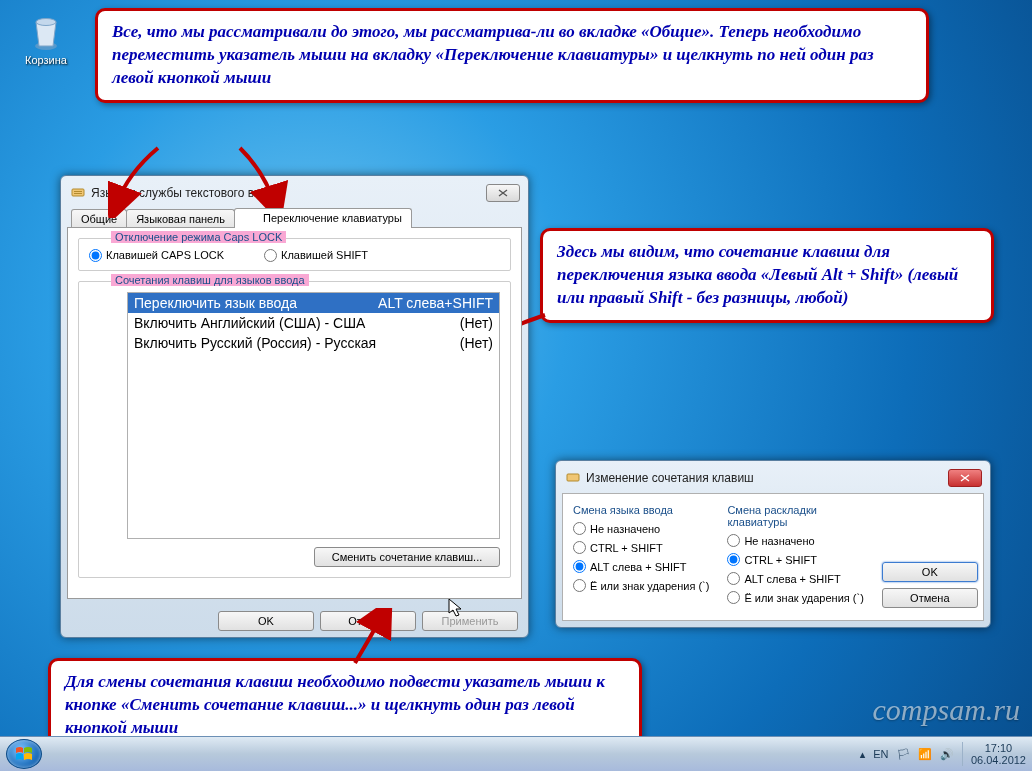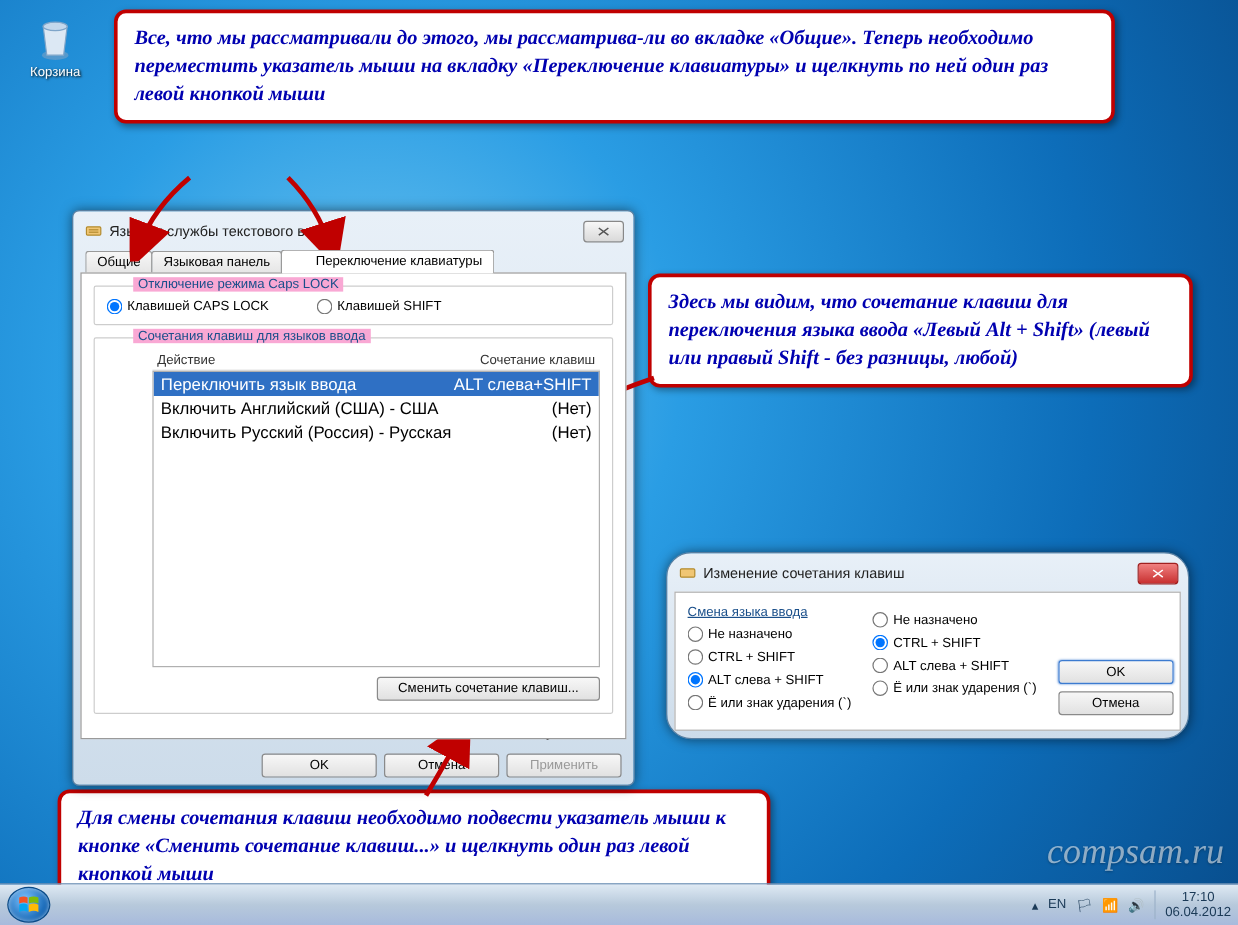--- a/index.html
+++ b/index.html
@@ -32,21 +32,21 @@
 .lrow{display:flex;padding:2px 6px;}
 .lrow.sel{background:#2f70c4;color:#fff;}
 .lrow .c1{flex:1;}
 .btnrow{display:flex;justify-content:flex-end;gap:6px;margin-top:8px;}
 .wbtn{min-width:70px;padding:3px 12px;font-size:11px;border:1px solid #8a8a8a;border-radius:3px;background:linear-gradient(#f7f7f7,#e1e1e1);text-align:center;}
 .wbtn.default{border-color:#3c7bd0;box-shadow:0 0 2px #3c7bd0;}
 .wbtn.disabled{color:#999;}
 .small-dialog .client{padding:10px;}
 .small-dialog .cols{display:flex;gap:18px;}
 .small-dialog .col{flex:1;}
-.small-dialog .col .hdr{font-size:11px;color:#1a4f8a;margin-bottom:4px;text-decoration:underline;}
+.small-dialog .col .hdr{font-size:11px;color:#1a4f8a;margin-bottom:4px;}
 .small-dialog .opt{font-size:11px;display:flex;align-items:flex-end;gap:4px;margin:6px 0;white-space:nowrap;}
 .small-dialog .sidebtns{display:flex;flex-direction:column;gap:6px;justify-content:flex-end;padding-bottom:2px;}
 .taskbar{position:absolute;left:0;right:0;bottom:0;height:34px;background:linear-gradient(#dfeaf4,#b7c9db 50%,#a7badc);border-top:1px solid #6b8fb5;display:flex;align-items:center;padding:0 6px;font-size:11px;color:#1b3a57;}
 .startorb{width:34px;height:28px;border-radius:50%;background:radial-gradient(circle at 40% 35%,#7ec4ff,#1062b2 70%);border:1px solid #0a4a86;box-shadow:0 0 4px rgba(255,255,255,0.6) inset;margin-right:8px;display:flex;align-items:center;justify-content:center;}
 .taskbar .spacer{flex:1;}
 .tray{display:flex;align-items:center;gap:8px;font-size:11px;color:#1b3a57;}
 .tray .clock{text-align:center;line-height:1.1;border-left:1px solid #9cb2c9;padding-left:8px;}
 .watermark{position:absolute;right:12px;bottom:44px;font-family:Georgia,serif;font-style:italic;font-size:30px;color:rgba(255,255,255,0.55);text-shadow:0 1px 2px rgba(0,0,0,0.3);}
 .cursor{position:absolute;font-size:16px;color:#000;pointer-events:none;}
 </style>
@@ -109,24 +109,20 @@
             </label>
           <label>
               <input type="radio" style="">
               <span>Клавишей SHIFT</span>
             </label>
         </div>
       </div>
 
       <div class="groupbox" style="padding-bottom:10px;padding-left:48px;">
         <span class="legend">Сочетания клавиш для языков ввода</span>
-        <div class="listhead">
-          <span class="c1">Действие</span>
-          <span class="c2">Сочетание клавиш</span>
-        </div>
         <div class="listview">
           <div class="lrow sel">
             <span class="c1">Переключить язык ввода</span>
               <span>ALT слева+SHIFT</span>
           </div>
           <div class="lrow">
             <span class="c1">Включить Английский (США) - США</span>
               <span>(Нет)</span>
           </div>
           <div class="lrow">
@@ -139,21 +135,21 @@
         </div>
       </div>
     </div>
     <div class="btnrow" style="padding:4px 4px 0 0;">
       <div class="wbtn"><span>OK</span></div>
       <div class="wbtn"><span>Отмена</span></div>
       <div class="wbtn disabled"><span>Применить</span></div>
     </div>
   </div>
 
-  <div class="win7-window small-dialog" style="left:555px;top:460px;width:422px;border-radius:21px;">
+  <div class="win7-window small-dialog" style="left:555px;top:460px;width:422px;">
     <div class="titlebar">
       <span class="ticon">
         <svg width="14" height="14" viewBox="0 0 14 14">
             <rect x="1" y="4" width="12" height="7" rx="1" fill="#f0c674" stroke="#b38b2e"></rect>
           </svg>
       </span>
       <span>Изменение сочетания клавиш</span>
       <span class="spacer"></span>
       <span class="winbtn close">
         <svg width="10" height="8">
@@ -176,20 +172,21 @@
           <label class="opt">
               <input type="radio" name="g1" checked="" style="">
               <span>ALT слева + SHIFT</span>
             </label>
           <label class="opt">
               <input type="radio" name="g1" style="">
               <span>Ё или знак ударения (`)</span>
             </label>
         </div>
         <div class="col">
+          <div class="hdr">Смена раскладки клавиатуры</div>
           <label class="opt">
               <input type="radio" name="g2" style="">
               <span>Не назначено</span>
             </label>
           <label class="opt">
               <input type="radio" name="g2" checked="" style="">
               <span>CTRL + SHIFT</span>
             </label>
           <label class="opt">
               <input type="radio" name="g2" style="">

